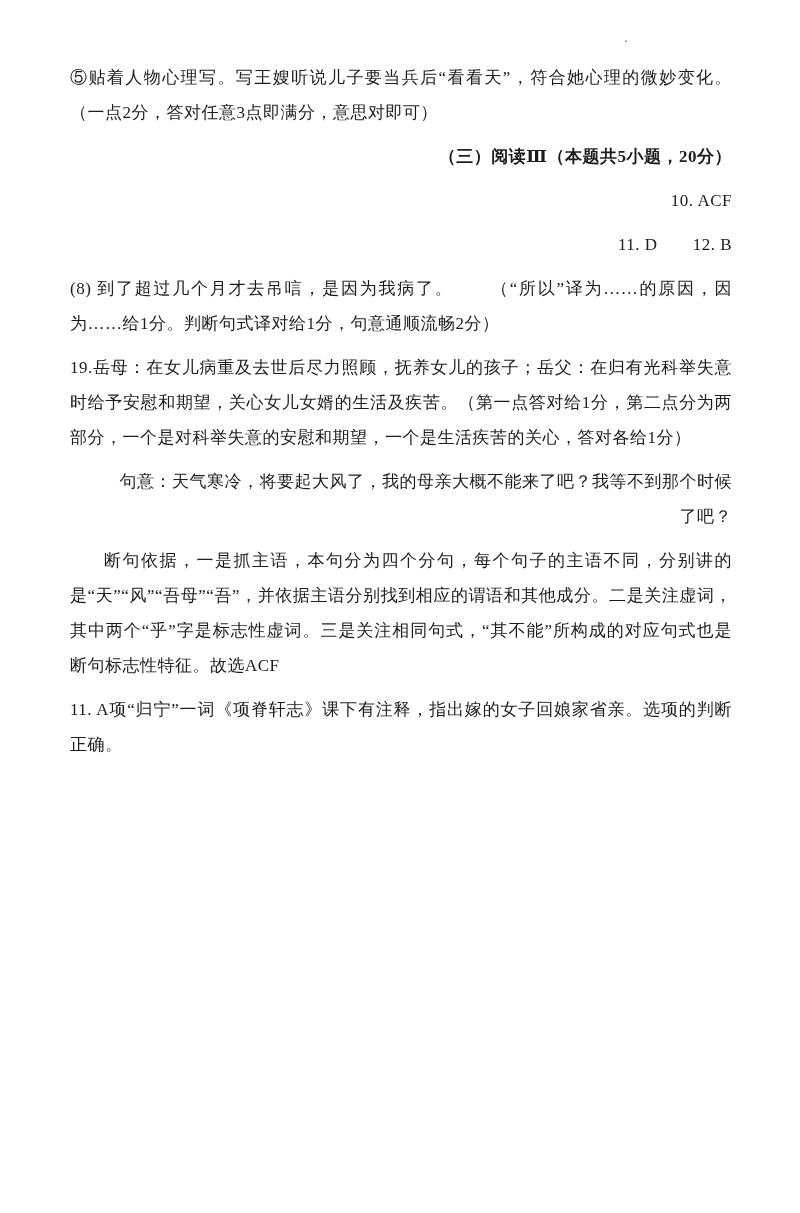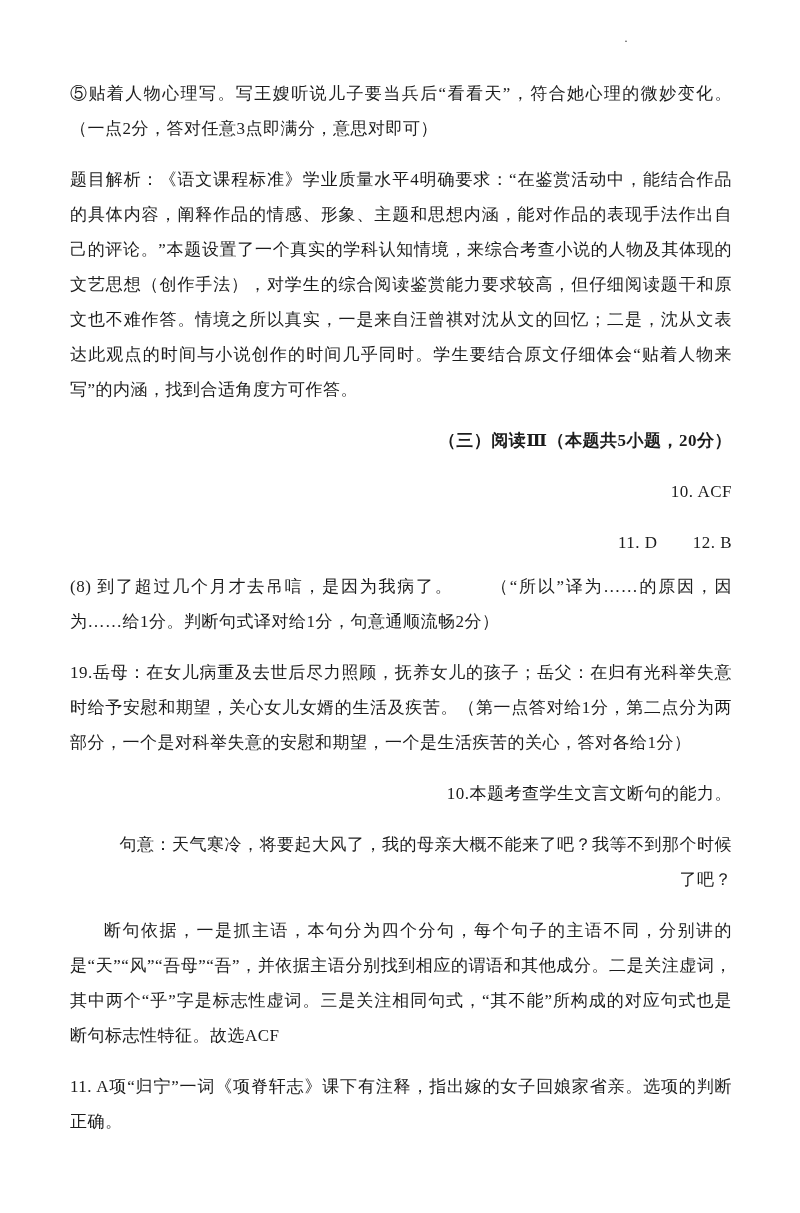--- a/index.html
+++ b/index.html
@@ -19,56 +19,54 @@
     color: #1c1c1c;
   }
   .speck {
     position: absolute;
     top: 34px;
     right: 172px;
     font-size: 12px;
     color: #333;
   }
   .para {
-    margin: 16px 0 9px 0;
+    margin: 0 0 9px 0;
     font-size: 17px;
     line-height: 35px;
     text-align: justify;
     letter-spacing: 0.5px;
   }
   .para.bold { font-weight: bold; }
   .para.indent { text-indent: 2em; text-align: right; }
   .para.first-indent { text-indent: 2em; }
   .para.no-justify { text-align: right; }
   .para.gap-top { margin-top: 6px; }
 </style>
 </head>
 <body>
 
 <div class="page">
 
   <span class="speck">·</span>
 
   <p class="para">⑤贴着人物心理写。写王嫂听说儿子要当兵后“看看天”，符合她心理的微妙变化。（一点2分，答对任意3点即满分，意思对即可）</p>
 
-  <p class="para">题目解析：《语文课程标准》学业质量水平4明确要求：“在鉴赏活动中，能结合作品的具体内容，阐释作品的情感、形象、主题和思想内涵，能对作品的表现手法作出自己的评论。”本题设置了一个真实的学科认知情境，来综合考查小说的人物及其体现的文艺思想（创作手法），对学生的综合阅读鉴赏能力要求较高，但仔细阅读题干和原文也不难作答。情境之所以真实，一是来自汪曾祺对沈从文的回忆；二是，沈从文表达此观点的时间与小说创作的时间几乎同时。学生要结合原文仔细体会“贴着人物来写”的内涵，找到合适角度方可作答。</p>
 
   <p class="para bold no-justify">（三）阅读Ⅲ（本题共5小题，20分）</p>
 
   <p class="para indent">10. ACF</p>
 
   <p class="para indent">11.  D　　12. B</p>
 
 
   <p class="para gap-top">(8) 到了超过几个月才去吊唁，是因为我病了。　　（“所以”译为……的原因，因为……给1分。判断句式译对给1分，句意通顺流畅2分）</p>
 
   <p class="para">19.岳母：在女儿病重及去世后尽力照顾，抚养女儿的孩子；岳父：在归有光科举失意时给予安慰和期望，关心女儿女婿的生活及疾苦。（第一点答对给1分，第二点分为两部分，一个是对科举失意的安慰和期望，一个是生活疾苦的关心，答对各给1分）</p>
 
 
-  <p class="para no-justify">10.本题考查学生文言文断句的能力。</p>
 
   <p class="para indent">句意：天气寒冷，将要起大风了，我的母亲大概不能来了吧？我等不到那个时候了吧？</p>
 
   <p class="para first-indent">断句依据，一是抓主语，本句分为四个分句，每个句子的主语不同，分别讲的是“天”“风”“吾母”“吾”，并依据主语分别找到相应的谓语和其他成分。二是关注虚词，其中两个“乎”字是标志性虚词。三是关注相同句式，“其不能”所构成的对应句式也是断句标志性特征。故选ACF</p>
 
   <p class="para">11. A项“归宁”一词《项脊轩志》课下有注释，指出嫁的女子回娘家省亲。选项的判断正确。</p>
 
 </div>
 
 </body></html>

